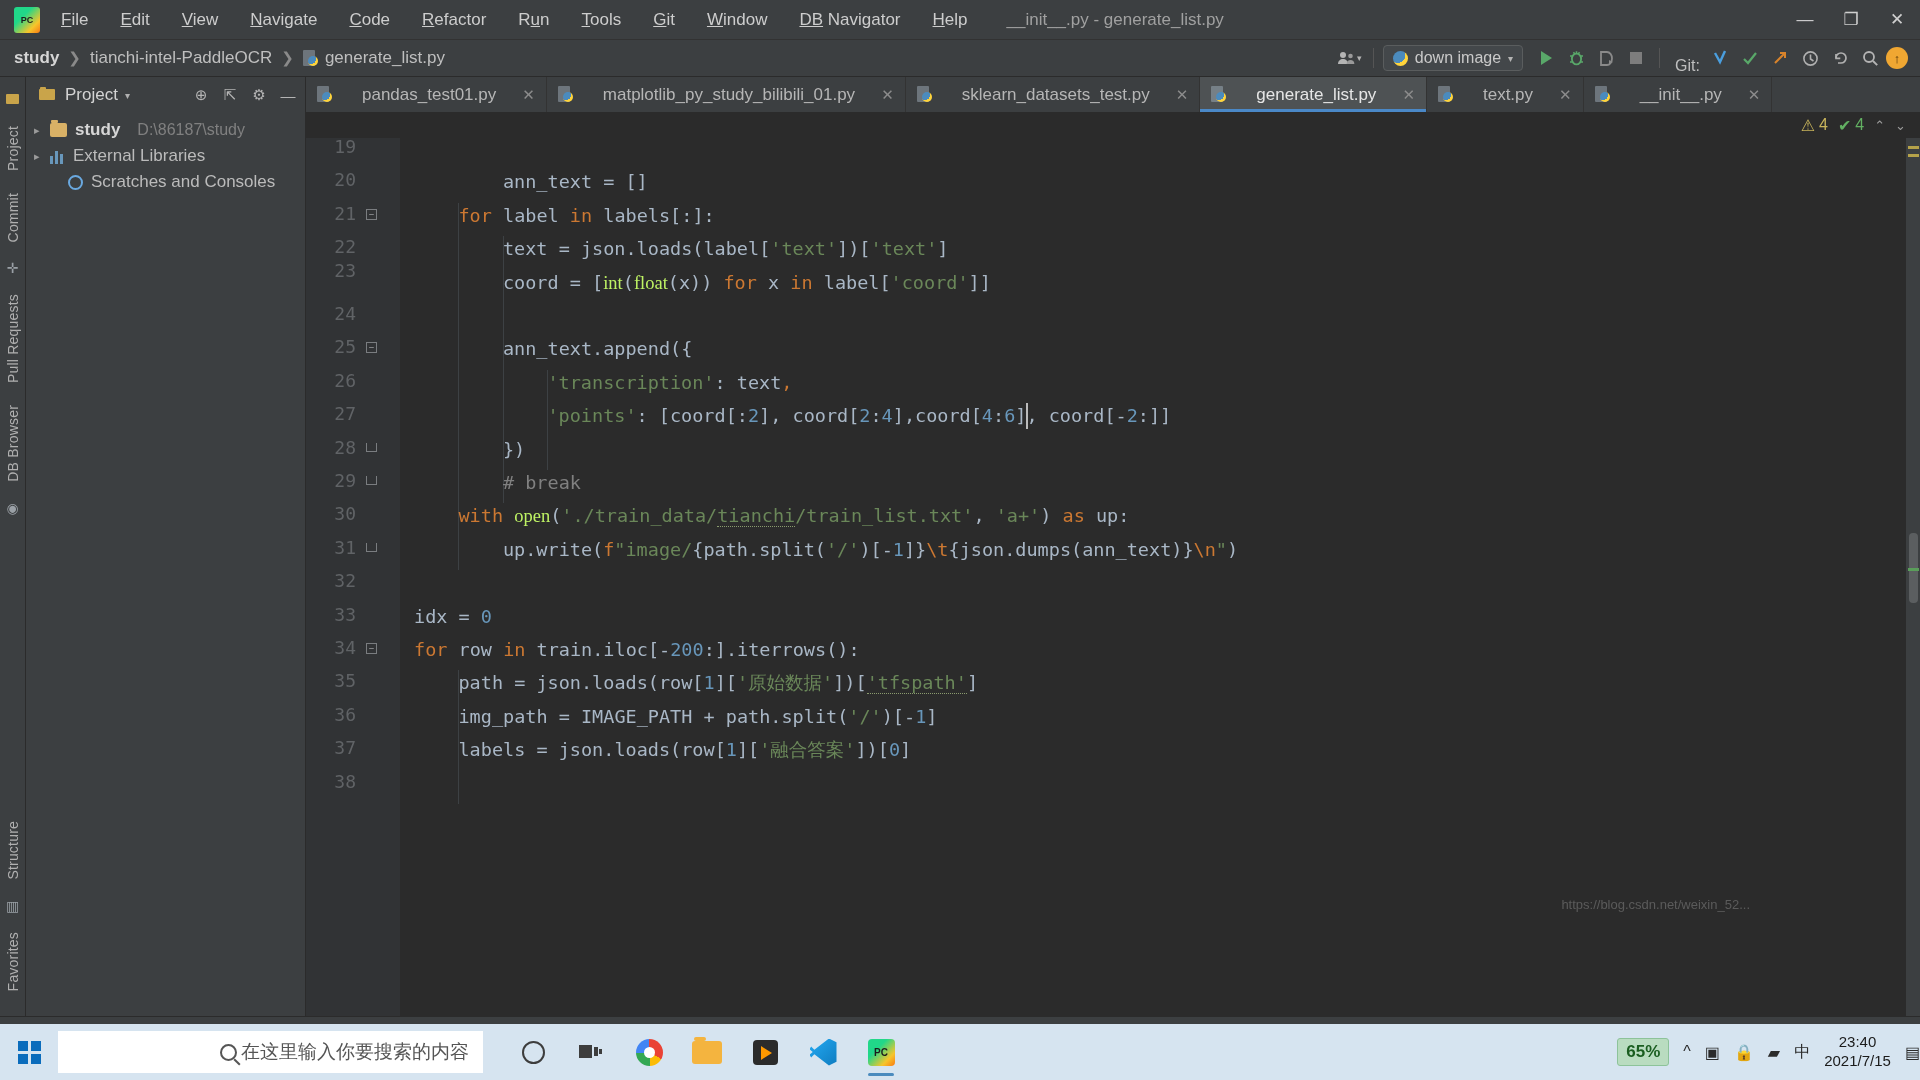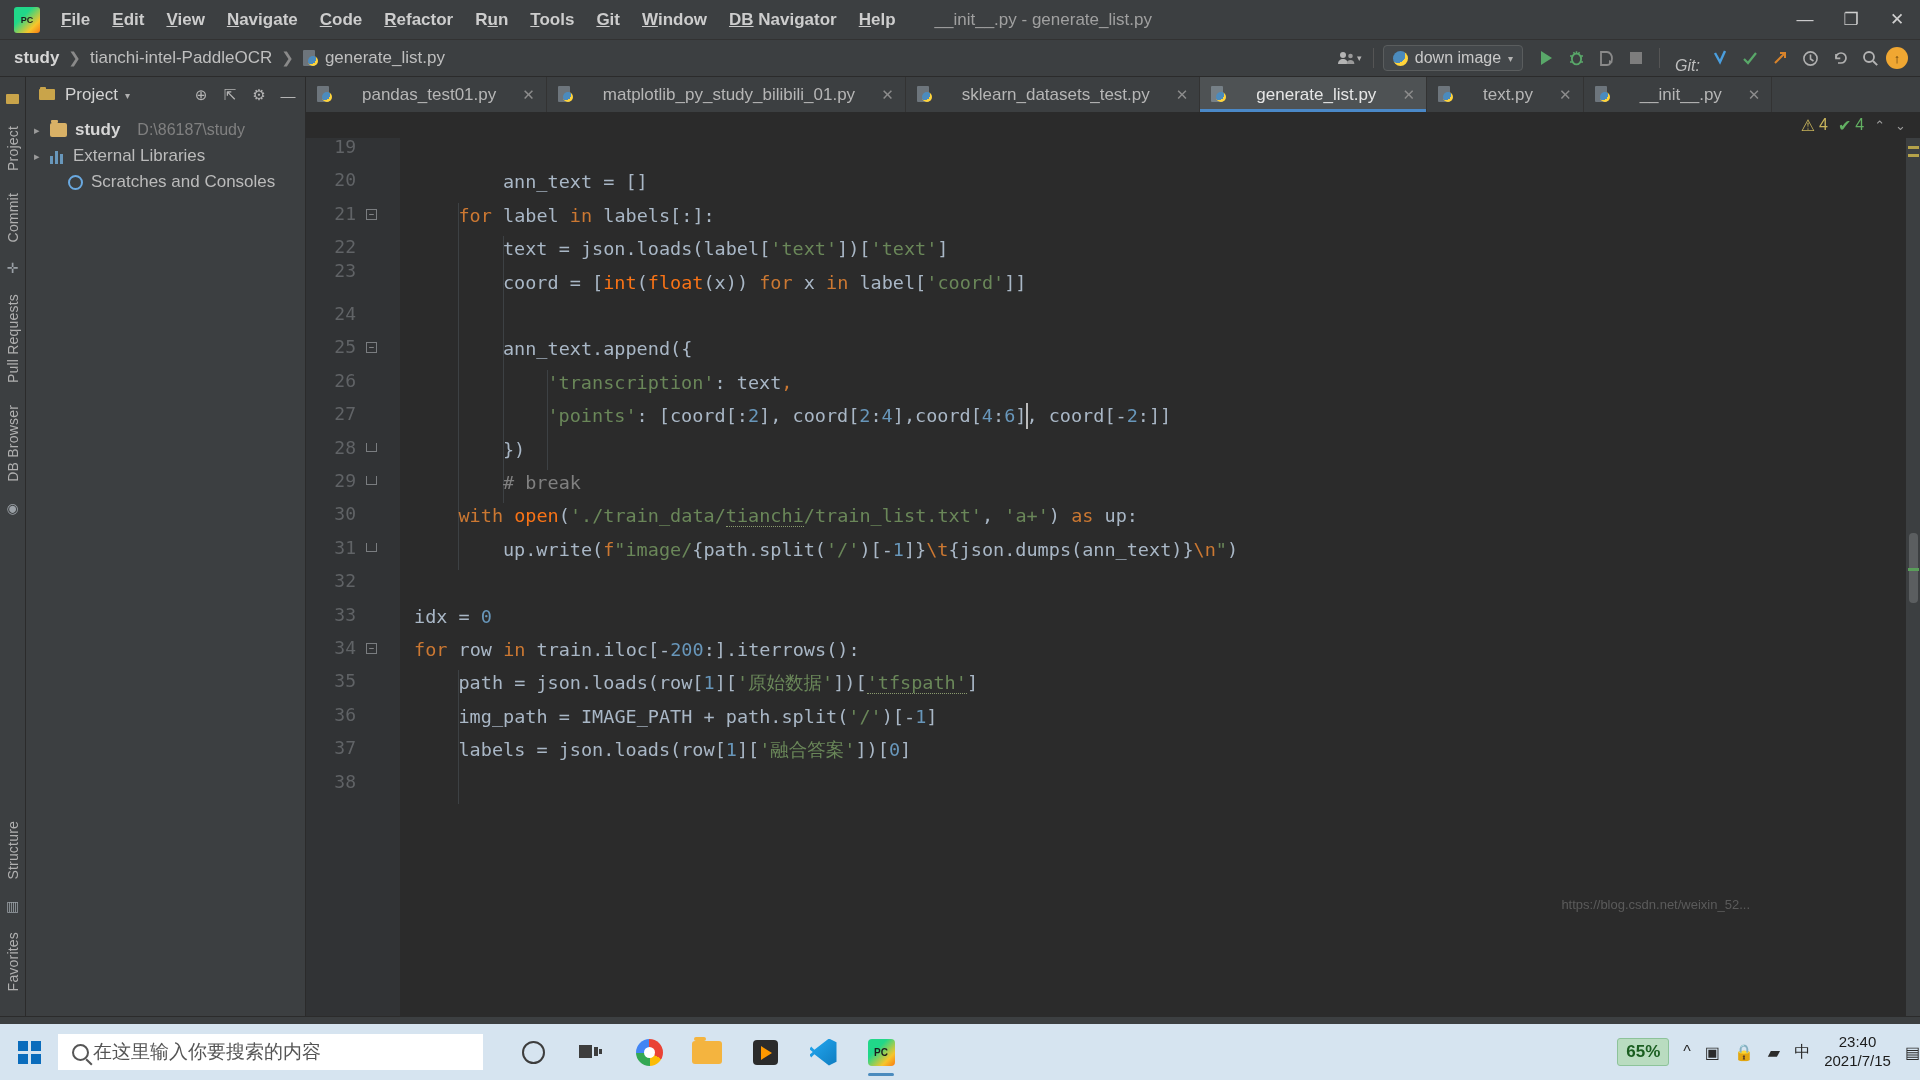--- a/index.html
+++ b/index.html
@@ -13,21 +13,21 @@
   .app { position:relative; width:1920px; height:1080px; display:flex; flex-direction:column; }
 
   
   .titlebar { height:40px; background:#3c3f41; display:flex; align-items:center;
               border-bottom:1px solid #323232; flex:0 0 40px; }
   .pc-logo { width:26px; height:26px; margin:0 10px 0 14px; border-radius:3px;
              background:linear-gradient(135deg,#21d789 0%,#21d789 35%,#f7c52b 75%,#f97a12 100%);
              position:relative; flex:0 0 26px; }
   .pc-logo::after{ content:"PC"; position:absolute; inset:0; display:flex; align-items:center;
              justify-content:center; font-size:9px; font-weight:bold; color:#1c1c1c; }
-  .menu { display:flex; align-items:center; gap:0;font-weight:bold; }
+  .menu { display:flex; align-items:center; gap:10px; }
   .menu-item { padding:4px 11px; font-size:17px; color:#cdcdcd; cursor:default; white-space:nowrap; }
   .menu-item u { text-decoration:underline; }
   .win-title { margin-left:28px; color:#a0a0a0; font-size:17px; white-space:nowrap; }
   .win-btns { margin-left:auto; display:flex; align-items:center; }
   .win-btn { width:46px; height:40px; display:flex; align-items:center; justify-content:center;
              color:#cfcfcf; font-size:17px; }
 
   
   .navbar { height:37px; background:#3c3f41; display:flex; align-items:center;
             border-bottom:1px solid #2b2b2b; flex:0 0 37px; padding-left:14px; }
@@ -45,21 +45,21 @@
              color:#b4b4b4; font-size:15px; }
   .runcfg { display:flex; align-items:center; gap:7px; height:26px; padding:0 9px;
             border:1px solid #5a5d5e; border-radius:4px; background:#43474a; margin-right:7px; }
   .runcfg .lbl { color:#c9c9c9; font-size:16px; }
   .runcfg .cv { color:#b4b4b4; font-size:10px; }
   .py-round { width:15px; height:15px; border-radius:50%;
         background:radial-gradient(circle at 32% 30%, #4b8bbe 0 50%, #ffd43b 51% 100%); }
   .divider { width:1px; height:20px; background:#555; margin:0 7px; }
   .tri-run { width:0;height:0;border-left:11px solid #59a869;border-top:7px solid transparent;
              border-bottom:7px solid transparent; }
-  .git-lbl { color:#bfbfbf; font-size:16px; margin:16px 4px 0 6px;font-style:italic; }
+  .git-lbl { color:#bfbfbf; font-size:16px; margin:16px 4px 0 6px; }
   .avatar-orange { width:22px;height:22px;border-radius:50%;background:#f0a732;
             display:flex;align-items:center;justify-content:center;color:#4a2c00;font-size:13px;}
 
   
   .main { flex:1 1 auto; display:flex; min-height:0; }
 
   
   .rail { width:26px; background:#3c3f41; border-right:1px solid #2b2b2b; flex:0 0 26px;
           display:flex; flex-direction:column; align-items:center; padding-top:8px; }
   .rail-txt { writing-mode:vertical-rl; transform:rotate(180deg); font-size:14px; color:#b0b0b0;
@@ -118,21 +118,21 @@
               line-height:1; background:#313335;}
   .fold .sq.end { border-top:none; }
   .code { flex:1 1 auto; position:relative; background:#2b2b2b; overflow:hidden;
           font-family:"DejaVu Sans Mono", monospace; font-size:18.5px; line-height:33.4px;
           color:#a9b7c6; white-space:pre; }
   .code .line { position:absolute; left:14px; white-space:pre; }
   .ind { position:absolute; top:0; bottom:0; width:1px; background:#3d4144; }
   .kw { color:#cc7832; }
   .st { color:#6a8759; }
   .nm { color:#6897bb; }
-  .bi { color:#f97316; }
+  .bi { color:#bef264;font-family:Liberation Serif, serif; }
   .cm { color:#808080; }
   .sqz { border-bottom:1px dotted #8a9b6e; }
   .caret { position:absolute; width:2px; background:#bbbbbb; }
 
   
   .markbar { width:14px; flex:0 0 14px; background:#3c3f41; position:relative; }
   .markbar .thumb { position:absolute; right:2px; width:9px; background:#5b5e60; border-radius:4px; }
   .markbar .mk { position:absolute; right:1px; width:11px; height:3px; }
 
   
@@ -157,22 +157,22 @@
   .st-item { margin-left:22px; white-space:nowrap; }
   .st-ico { width:15px;height:15px; display:inline-block; }
 
   
   .taskbar { position:absolute; left:0; bottom:0; width:1920px; height:56px;
              background:#d6e4f0; display:flex; align-items:center; }
   .start { width:58px; height:56px; display:flex; align-items:center; justify-content:center; }
   .win-logo { width:23px;height:23px; display:grid; grid-template-columns:1fr 1fr;
               grid-template-rows:1fr 1fr; gap:3px; }
   .win-logo i { background:#0a6cbc; display:block; }
-  .searchbox { width:425px; height:36px; background:#ffffff; display:flex; align-items:center;
-               gap:4px; padding:0 14px; color:#555; font-size:19px; }
+  .searchbox { width:425px; height:42px; background:#ffffff; display:flex; align-items:center;
+               gap:4px; padding:0 14px; color:#555; font-size:19px;justify-content:flex-end; }
   .mag { width:17px;height:17px;border:2px solid #555;border-radius:50%; position:relative;
          flex:0 0 17px; }
   .mag::after{content:"";position:absolute;right:-6px;bottom:-4px;width:8px;height:2px;
          background:#555;transform:rotate(45deg);}
   .tbicons { display:flex; align-items:center; gap:6px; margin-left:24px; }
   .tbic { width:52px;height:50px; display:flex;align-items:center;justify-content:center;
           border-radius:4px; position:relative; }
   .tbic.act::after{ content:""; position:absolute; bottom:1px; left:13px; right:13px; height:3px;
           background:#4b8bbe; border-radius:2px; }
   .cortana { width:23px;height:23px;border:2px solid #3d3d3d;border-radius:50%; }

